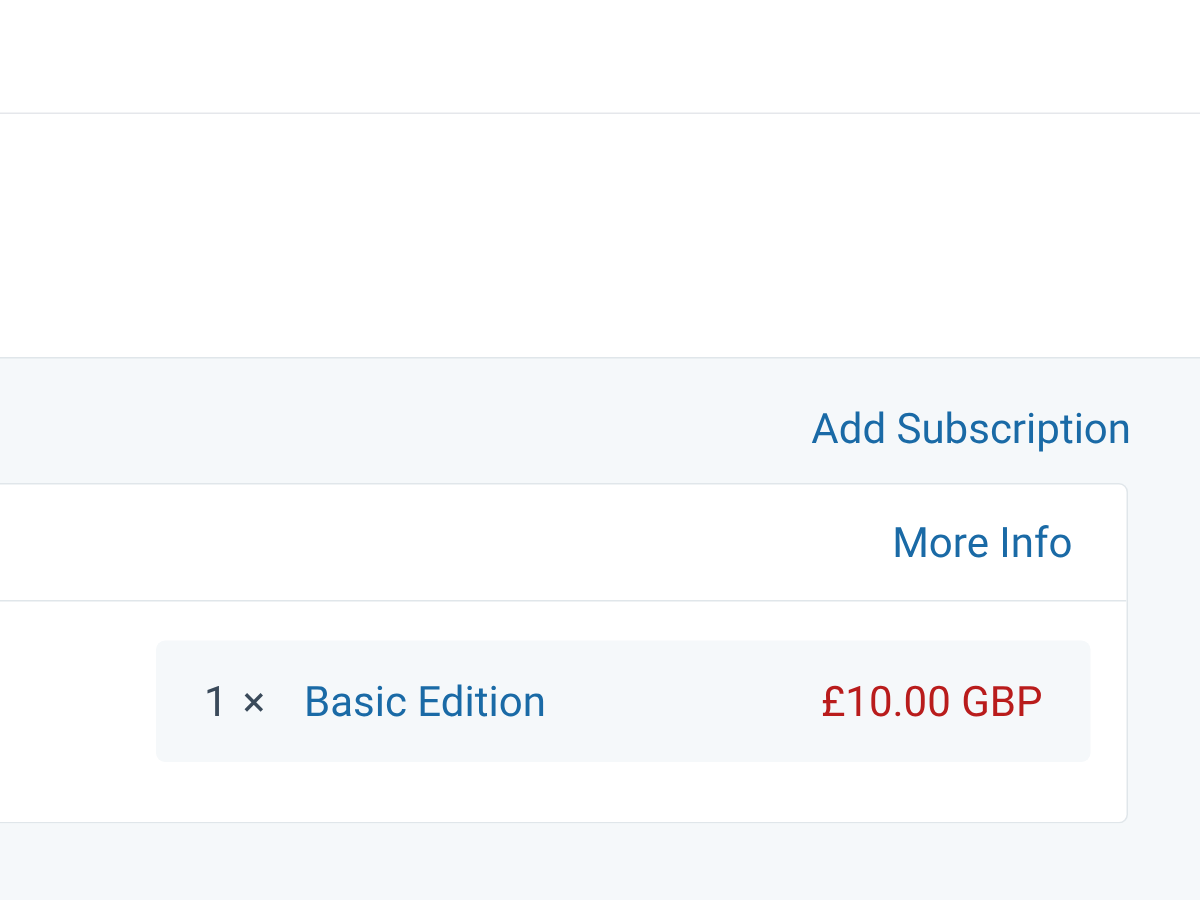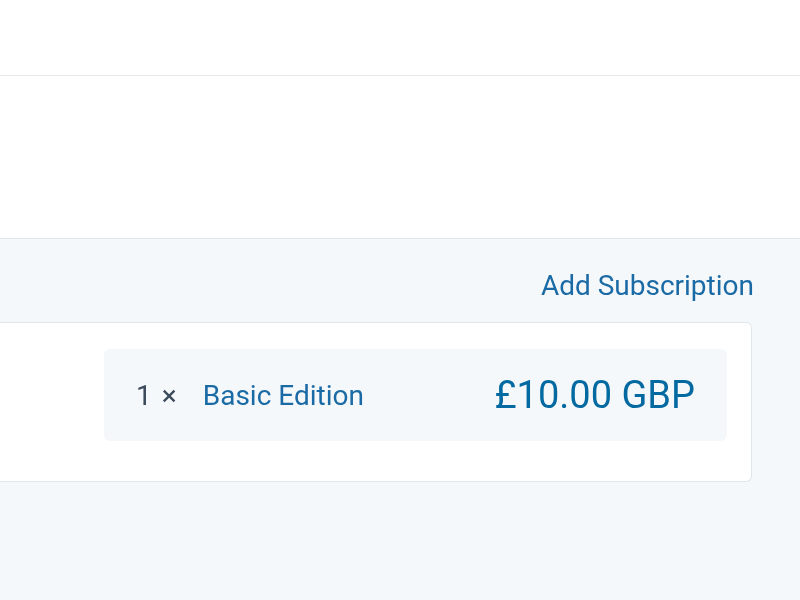--- a/index.html
+++ b/index.html
@@ -83,35 +83,38 @@
     }
     .qty-times {
       color: #3a4a5a;
     }
     .product-link {
       color: #1a6aa6;
       cursor: pointer;
       margin-left: 16px;
     }
     .line-item-price {
-      color: #0369a1;
-      font-size: 38px;
+      color: #b91c1c;
+      font-size: 28px;
       font-weight: 400;
     }
   </style>
 </head>
 <body>
 
 <div class="top-spacer"></div>
 <div class="mid-spacer"></div>
 <div class="lower-section">
   <div class="action-row">
     <a class="add-subscription-link">Add Subscription</a>
   </div>
   <div class="card">
+    <div class="card-header">
+      <a class="more-info-link">More Info</a>
+    </div>
     <div class="card-body">
       <div class="line-item">
         <div class="line-item-left">
           <span class="qty-times">1</span>
           <span class="qty-times">×</span>
           <span class="product-link">Basic Edition</span>
         </div>
         <div class="line-item-price">£10.00 GBP</div>
       </div>
     </div>

